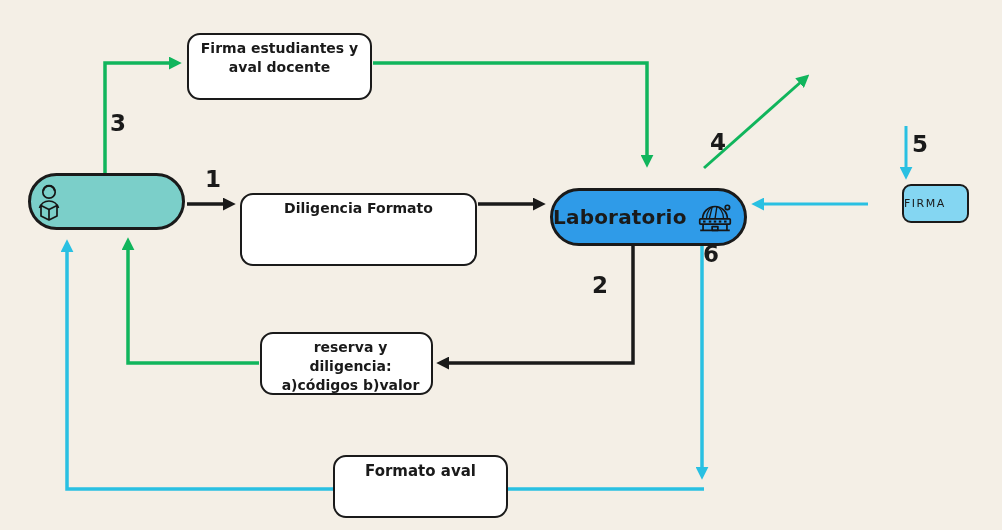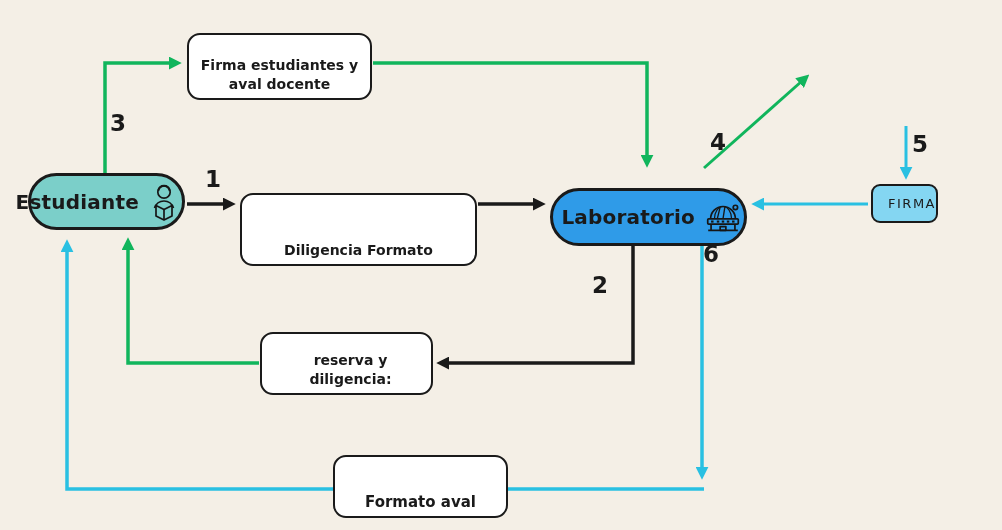--- a/index.html
+++ b/index.html
@@ -4,35 +4,35 @@
 <style>
   :root{
     --bg:#F4EFE6; --teal:#7BCFC9; --blue:#2F9BE8; --lblue:#84D6F2;
     --green:#10B55C; --cyan:#29C0E2; --ink:#1A1A1A;
   }
   *{margin:0;padding:0;box-sizing:border-box;}
   html,body{width:1002px;height:530px;overflow:hidden;}
   body{background:var(--bg);font-family:"DejaVu Sans","Liberation Sans",sans-serif;color:var(--ink);}
   .canvas{position:relative;width:1002px;height:530px;}
   .wires{position:absolute;left:0;top:0;width:1002px;height:530px;}
-  .node{position:absolute;display:flex;align-items:center;justify-content:flex-end;text-align:center;}
+  .node{position:absolute;display:flex;align-items:center;justify-content:flex-start;text-align:center;}
   .pill{border:3px solid var(--ink);border-radius:30px;gap:7px;font-weight:700;}
   .pill .lbl{font-size:20px;letter-spacing:.2px;}
   .estudiante{left:28px;top:173px;width:157px;height:57px;background:var(--teal);}
   .laboratorio{left:550px;top:188px;width:197px;height:58px;background:var(--blue);}
   .whitebox{background:#fff;border:2.5px solid var(--ink);border-radius:13px;font-weight:700;font-size:14px;line-height:1.35;flex-direction:column;padding:4px 10px;}
   .firma-est{left:187px;top:33px;width:185px;height:67px;}
   .diligencia{left:240px;top:164px;width:237px;height:73px;margin-top:29px;}
   .reserva{left:260px;top:332px;width:173px;height:63px;padding-left:18px;}
   .formato{left:333px;top:455px;width:175px;height:63px;font-size:15px;}
   .coordinadores{left:816px;top:30px;width:182px;height:93px;background:var(--teal);
     border:3px solid var(--ink);border-radius:44px;font-size:12px;font-weight:500;
     letter-spacing:.4px;line-height:1.4;padding:6px 14px;}
-  .firma{left:871px;top:184px;width:67px;height:39px;background:var(--lblue);
-    border:2.5px solid var(--ink);border-radius:9px;font-size:13px;font-weight:500;letter-spacing:1.5px;}
+  .firma{left:902px;top:184px;width:67px;height:39px;background:var(--lblue);
+    border:2.5px solid var(--ink);border-radius:9px;font-size:11px;font-weight:500;letter-spacing:1.5px;}
   .stepnum{position:absolute;font-weight:800;font-size:23px;color:var(--ink);}
   .n1{left:205px;top:166px;} .n2{left:592px;top:272px;} .n3{left:110px;top:110px;}
   .n4{left:710px;top:129px;} .n5{left:912px;top:131px;} .n6{left:703px;top:241px;}
   .icon{display:flex;align-items:center;}
 </style>
 </head>
 <body>
 
 <div class="canvas">
 
@@ -59,21 +59,20 @@
     <path d="M259,363 L128,363 L128,247" stroke="#10B55C" stroke-width="3.5" fill="none" marker-end="url(#ag)"></path>
 
     <path d="M906,126 L906,170" stroke="#29C0E2" stroke-width="3" fill="none" marker-end="url(#ac)"></path>
     <path d="M868,204 L761,204" stroke="#29C0E2" stroke-width="3" fill="none" marker-end="url(#ac)"></path>
     <path d="M702,231 L702,470" stroke="#29C0E2" stroke-width="3.5" fill="none" marker-end="url(#ac)"></path>
     <path d="M508,489 L704,489" stroke="#29C0E2" stroke-width="3.5" fill="none"></path>
     <path d="M333,489 L67,489 L67,249" stroke="#29C0E2" stroke-width="3.5" fill="none" marker-end="url(#ac)"></path>
   </svg>
 
   <div class="node pill estudiante">
-    <span class="lbl">Estudiante</span>
     <span class="icon">
       <svg width="36" height="40" viewBox="0 0 36 40" fill="none" stroke="#161616" stroke-width="1.7" stroke-linejoin="round">
         <circle cx="18" cy="10" r="6.2"></circle>
         <path d="M12.2,9 Q13.5,3.8 18,3.8 Q22.5,3.8 23.8,9" stroke-width="2"></path>
         <path d="M8.5,26 Q11,19 18,19 Q25,19 27.5,26"></path>
         <path d="M10,23.5 L18,27.5 L26,23.5 L26,34 L18,38 L10,34 Z"></path>
         <path d="M18,27.5 L18,38"></path>
       </svg>
     </span>
   </div>
@@ -106,20 +105,21 @@
     </span>
   </div>
 
 
   <div class="node firma">
     <div>FIRMA</div>
   </div>
 
   <div class="node whitebox reserva">
     <div>reserva y diligencia:</div>
+    <div>a)códigos b)valor</div>
   </div>
 
   <div class="node whitebox formato">
     <div>Formato aval</div>
   </div>
 
   <div class="stepnum n1">1</div>
   <div class="stepnum n2">2</div>
   <div class="stepnum n3">3</div>
   <div class="stepnum n4">4</div>

